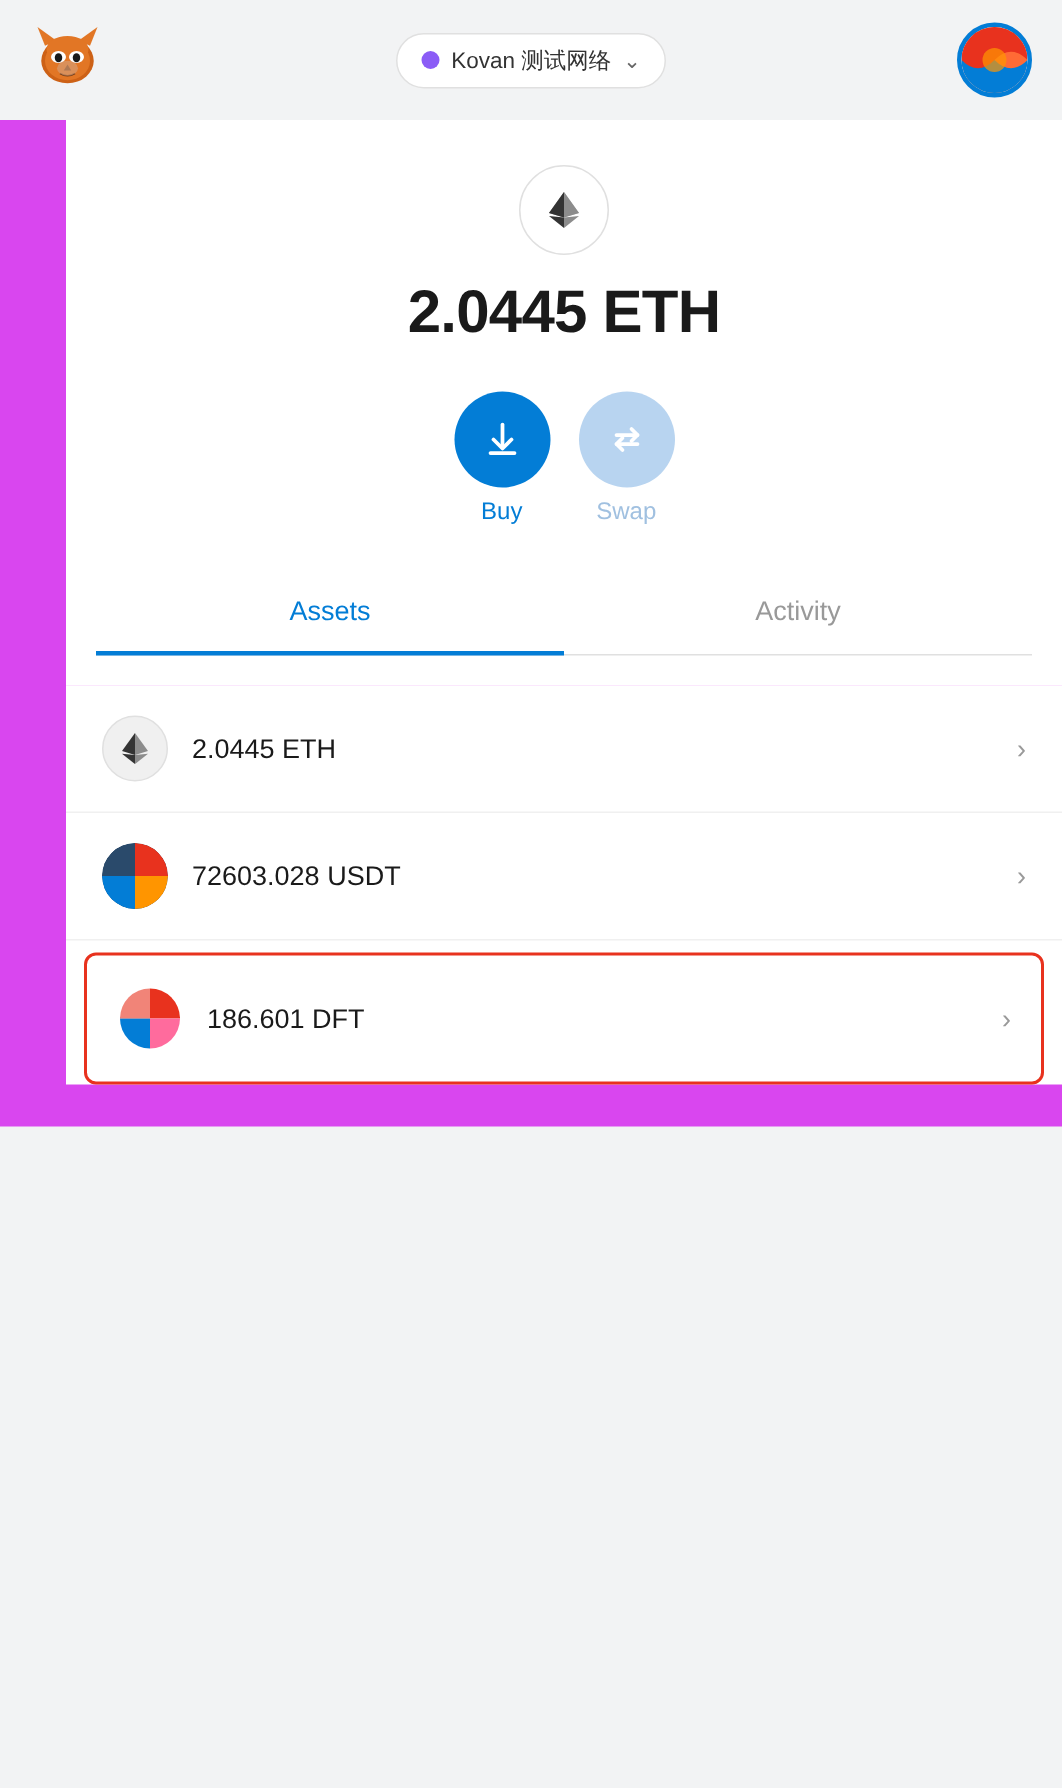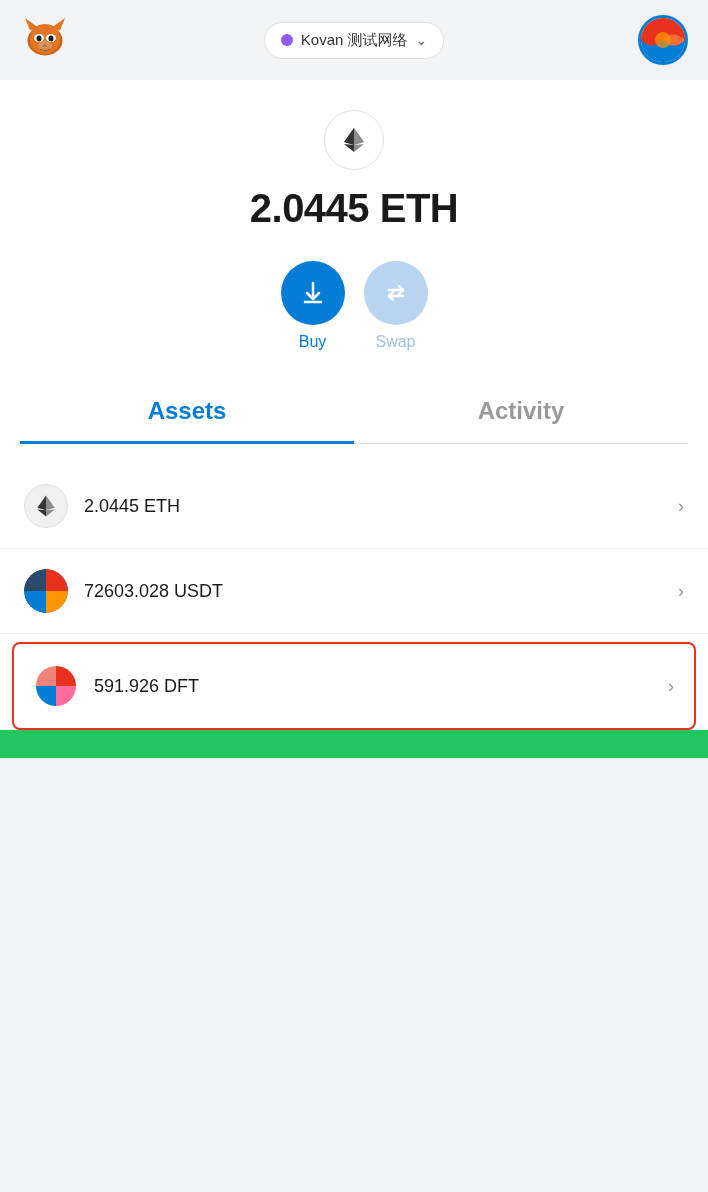--- a/index.html
+++ b/index.html
@@ -55,23 +55,24 @@
       height: 50px;
       border-radius: 50%;
       border: 3px solid #037dd6;
       overflow: hidden;
       position: relative;
       cursor: pointer;
     }
 
     
     .main-content {
-      background: #22c55e;
+      background: #d946ef;
       margin: 0;
       padding-bottom: 20px;
+      padding-left: 44px;
     }
 
     
     .balance-section {
       display: flex;
       flex-direction: column;
       align-items: center;
       padding: 30px 20px 20px;
       background: white;
     }
@@ -139,24 +140,24 @@
     
     .tabs {
       display: flex;
       border-bottom: 1px solid #e0e0e0;
       margin-bottom: 0;
     }
     .tab {
       flex: 1;
       text-align: center;
       padding: 16px;
-      font-size: 24px;
+      font-size: 18px;
       cursor: pointer;
       color: #999;
-      font-weight: 700;
+      font-weight: 400;
       border-bottom: 3px solid transparent;
       margin-bottom: -1px;
     }
     .tab.active {
       color: #037dd6;
       border-bottom: 3px solid #037dd6;
     }
 
     
     .assets-list {
@@ -344,19 +345,19 @@
         <svg width="44" height="44" viewBox="0 0 44 44">
           <circle cx="22" cy="22" r="22" fill="#ffffff"></circle>
 
           <path d="M22 22 L22 2 A20 20 0 0 1 42 22Z" fill="#e8321e"></path>
           <path d="M22 22 L42 22 A20 20 0 0 1 22 42Z" fill="#ff6b9d"></path>
           <path d="M22 22 L22 42 A20 20 0 0 1 2 22Z" fill="#037dd6"></path>
           <path d="M22 22 L2 22 A20 20 0 0 1 22 2Z" fill="#e8321e" opacity="0.6"></path>
         </svg>
       </div>
       <div class="asset-info">
-        <span class="asset-amount">591.926 DFT</span>
+        <span class="asset-amount">186.601 DFT</span>
       </div>
       <span class="asset-chevron">›</span>
     </div>
 
   </div>
 </div>
 
 </body></html>

